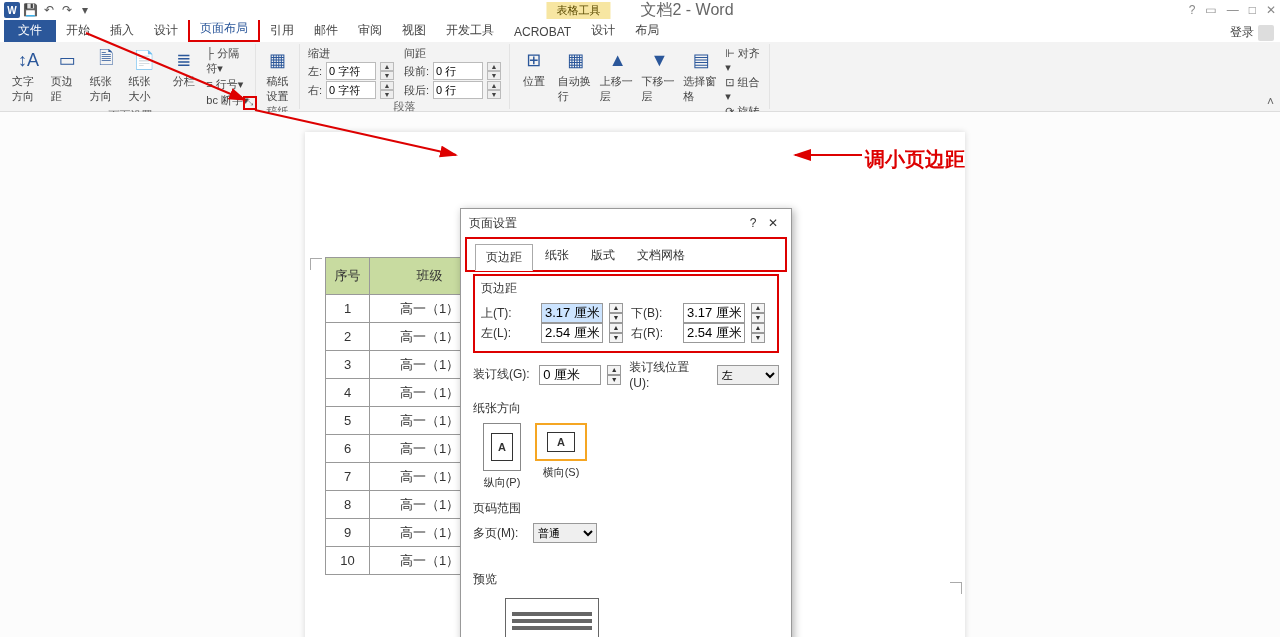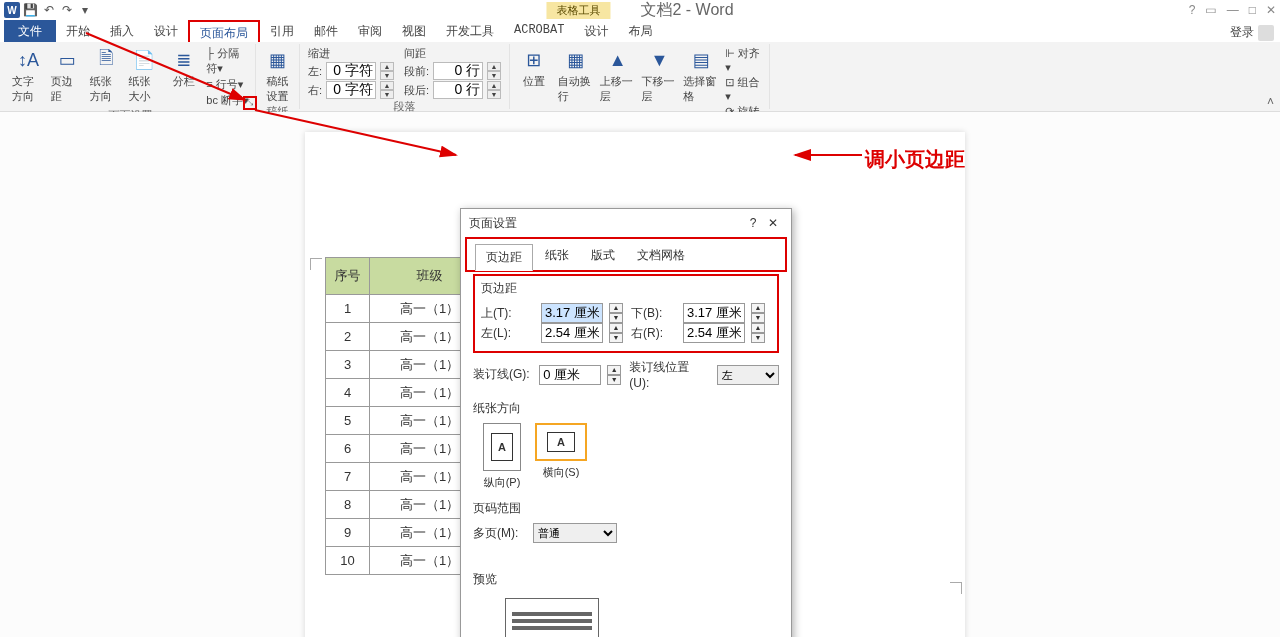--- a/index.html
+++ b/index.html
@@ -9,38 +9,38 @@
 .titlebar { height: 20px; background: #fff; display: flex; align-items: center; position: relative; border-bottom: 0; }
 .qat { display: flex; align-items: center; gap: 4px; padding-left: 4px; }
 .qat .word-icon { width: 16px; height: 16px; background: #2b579a; color: #fff; font-size: 10px; font-weight: bold; display: flex; align-items: center; justify-content: center; border-radius: 2px;}
 .qat span { width: 14px; height: 14px; display: inline-flex; align-items: center; justify-content: center; color: #555; }
 .title-center { position: absolute; left: 50%; transform: translateX(-50%); display: flex; align-items: center; gap: 30px; }
 .contextual-tab { background: #f7e6a2; padding: 1px 10px; font-size: 11px; color: #5a4a00; }
 .doc-title { font-size: 16px; color: #666; }
 .win-controls { position: absolute; right: 4px; display: flex; gap: 10px; color: #888; font-size: 12px; }
 
 
-.ribbon-tabs { height: 22px; display: flex; align-items: flex-start; padding-left: 4px; background: #fff; font-family: Liberation Mono, monospace; }
+.ribbon-tabs { height: 22px; display: flex; align-items: flex-end; padding-left: 4px; background: #fff; }
 .file-tab { background: #2b579a; color: #fff; padding: 3px 14px; font-size: 12px; }
 .r-tab { padding: 3px 10px; font-size: 12px; color: #444; cursor: pointer; }
 .r-tab.active { border: 2px solid #d00; color: #2b579a; }
 .login { position: absolute; right: 6px; top: 24px; font-size: 12px; color: #444; display:flex; align-items:flex-end; gap:4px;}
 .login .avatar { width:16px; height:16px; background:#ddd; border-radius:2px;}
 
 
 .ribbon-body { height: 70px; background: #f3f3f3; border-bottom: 1px solid #ddd; display: flex; padding: 2px 6px; position: relative; }
 .rb-group { display: flex; flex-direction: column; align-items: center; border-right: 1px solid #e3e3e3; padding: 2px 6px; }
 .rb-buttons { display: flex; gap: 6px; flex: 1; }
 .rb-btn-big { display: flex; flex-direction: column; align-items: center; justify-content: flex-start; width: 38px; font-size: 11px; color: #444; }
 .rb-btn-big .icn { height: 28px; display:flex; align-items:center; justify-content:center; font-size:18px; color:#2b579a;}
 .rb-col { display:flex; flex-direction:column; gap:1px; font-size:11px; color:#444; }
 .rb-label { font-size: 11px; color: #666; margin-top: auto; text-align: center; width: 100%; }
 .launcher { width: 14px; height: 14px; border: 2px solid #d00; position: absolute; left: 243px; top: 96px; font-size:8px; display:flex; align-items:center; justify-content:center; color:#555;}
 .spinner-field { display:flex; align-items:center; gap:4px; }
-.spinner-field input { width:50px; height:18px; border:1px solid #bbb; font-size:14px; padding:0 2px;text-align:right;}
+.spinner-field input { width:50px; height:18px; border:1px solid #bbb; font-size:11px; padding:0 2px;}
 .spin-btns { display:flex; flex-direction:column; }
 .spin-btns span { width:14px; height:9px; background:#eee; border:1px solid #bbb; font-size:7px; line-height:7px; text-align:center;}
 
 
 .doc-area { position: relative; height: 535px; background: #fcfcfc; }
 .page-back { position:absolute; left:305px; top:20px; width:660px; height:520px; background:#fff; box-shadow: 0 0 6px rgba(0,0,0,0.15); }
 .corner-tl { position:absolute; left:310px; top:146px; width:12px; height:12px; border-left:1px solid #aaa; border-top:1px solid #aaa;}
 .corner-tr { position:absolute; left:950px; top:470px; width:12px; height:12px; border-right:1px solid #aaa; border-top:1px solid #aaa;}
 
 
@@ -410,21 +410,21 @@
         <div class="orient-opt">
           <div class="orient-box land">
               <div class="inner-a" style="width:28px;height:20px;">A</div>
             </div>
           <span>横向(S)</span>
         </div>
       </div>
       <div class="section-title">页码范围</div>
       <div class="field-row">
         <label style="width:52px;">多页(M):</label>
-        <select style="width:84px;"><option>普通</option></select>
+        <select style="width:64px;"><option>普通</option></select>
       </div>
       <div class="section-title" style="margin-top:28px;">预览</div>
       <div class="preview-box">
         <div></div>
           <div></div>
           <div></div>
       </div>
 
     </div>
 

